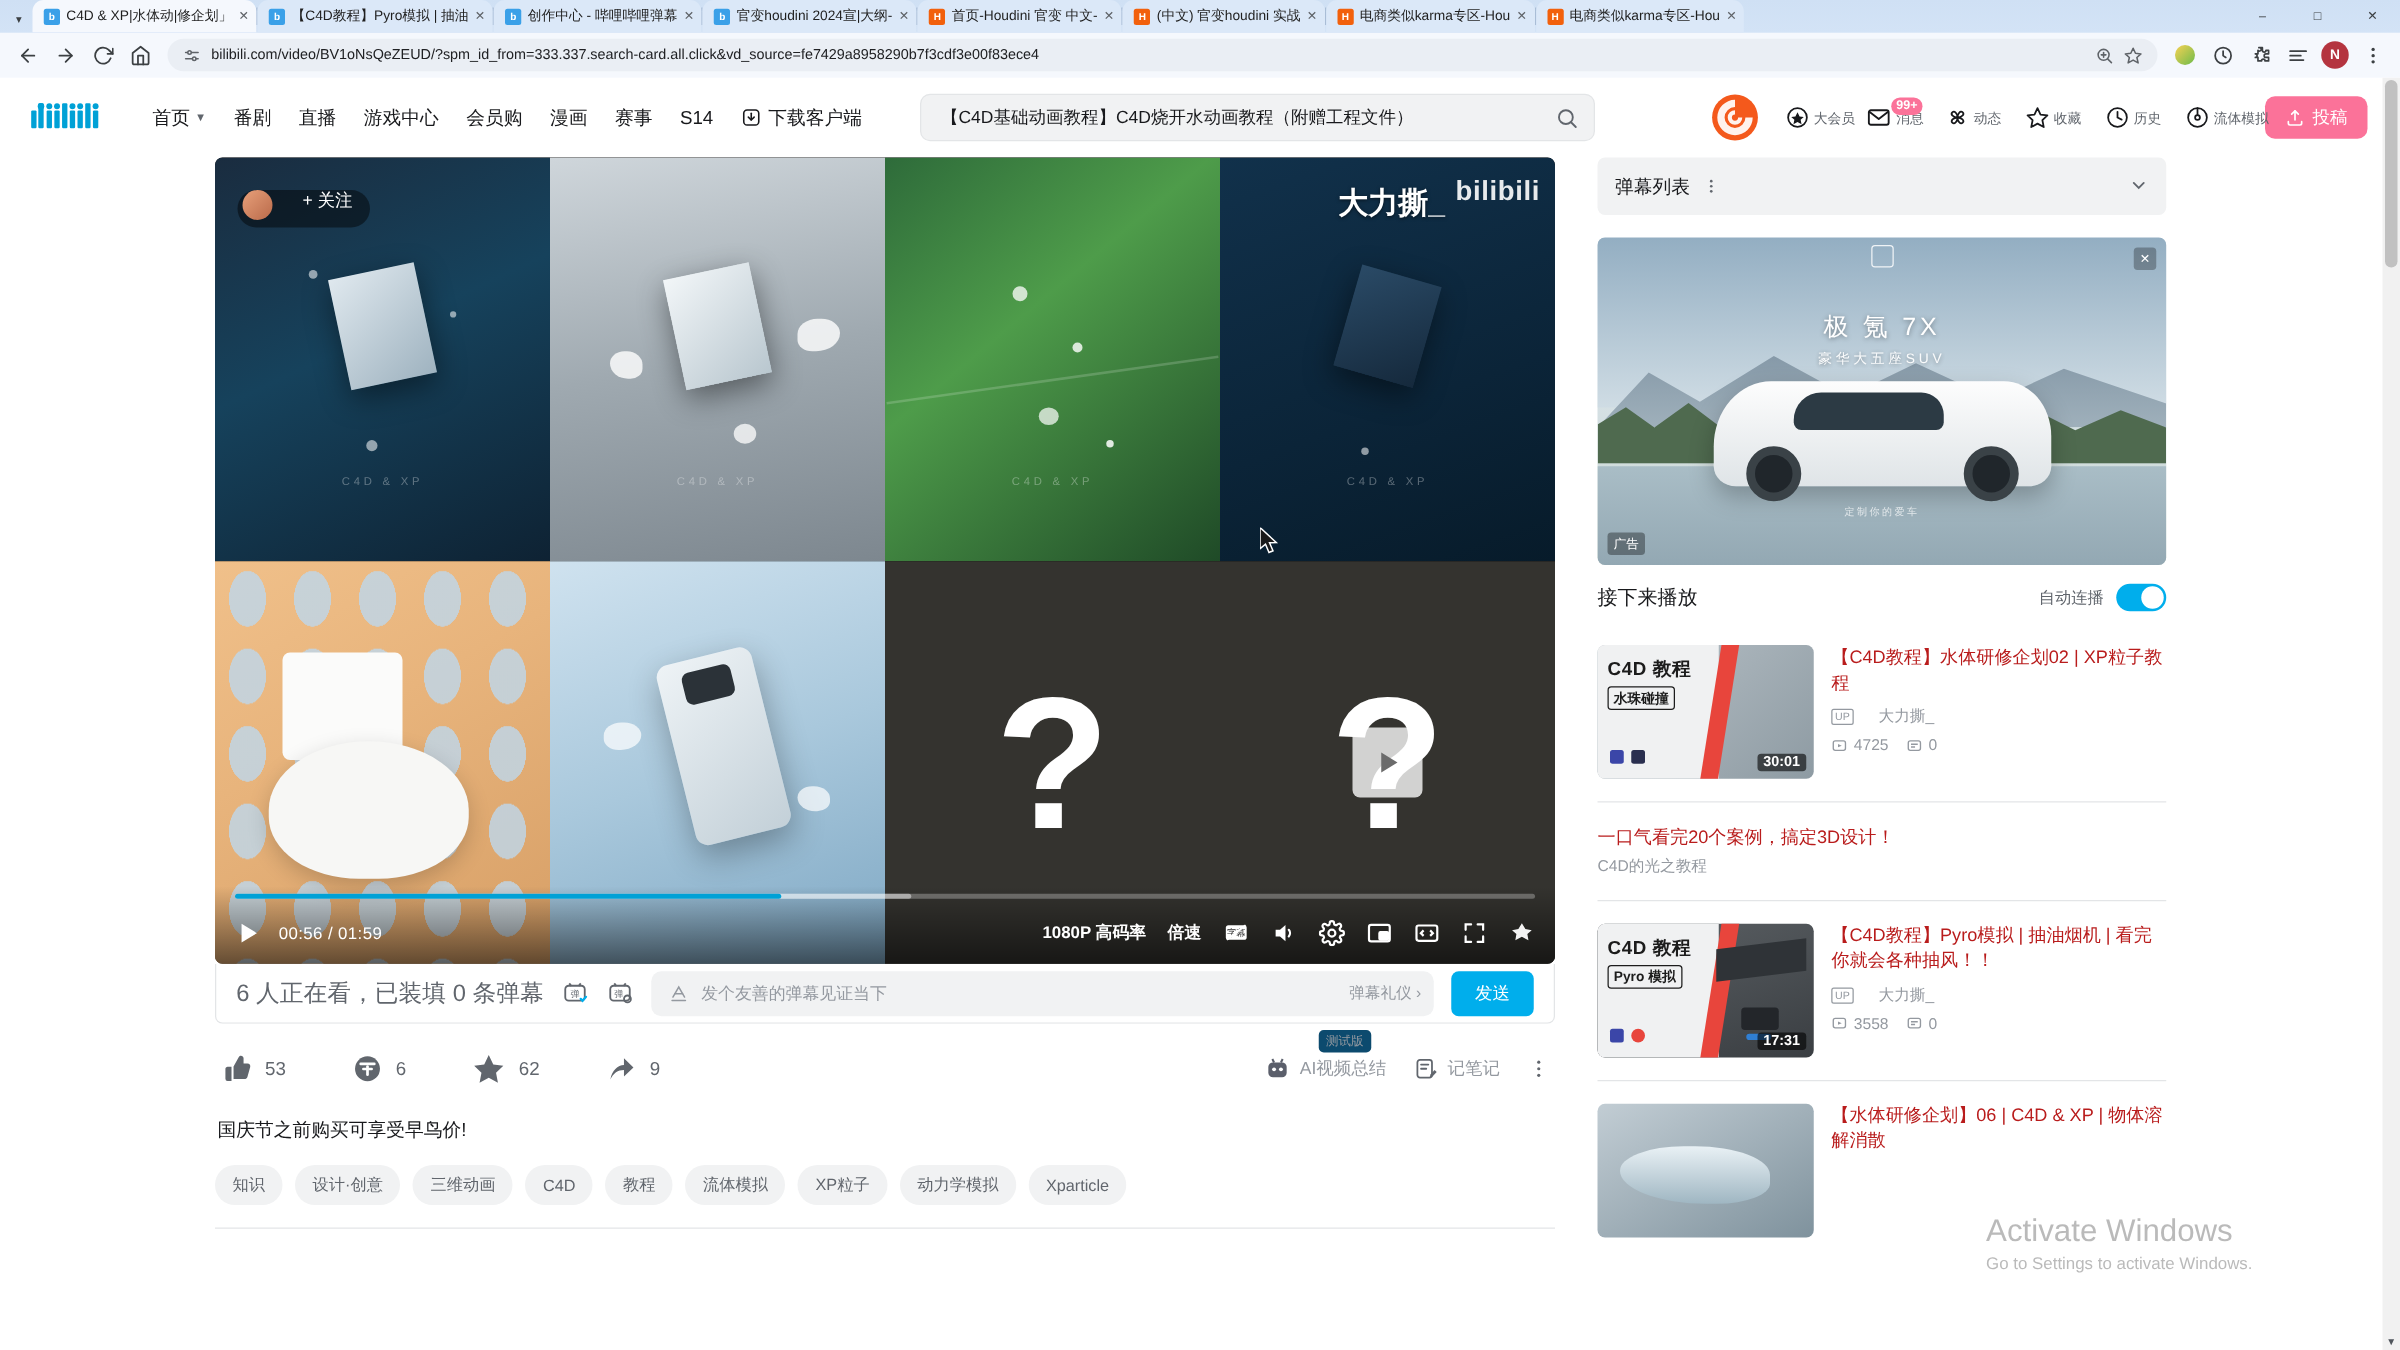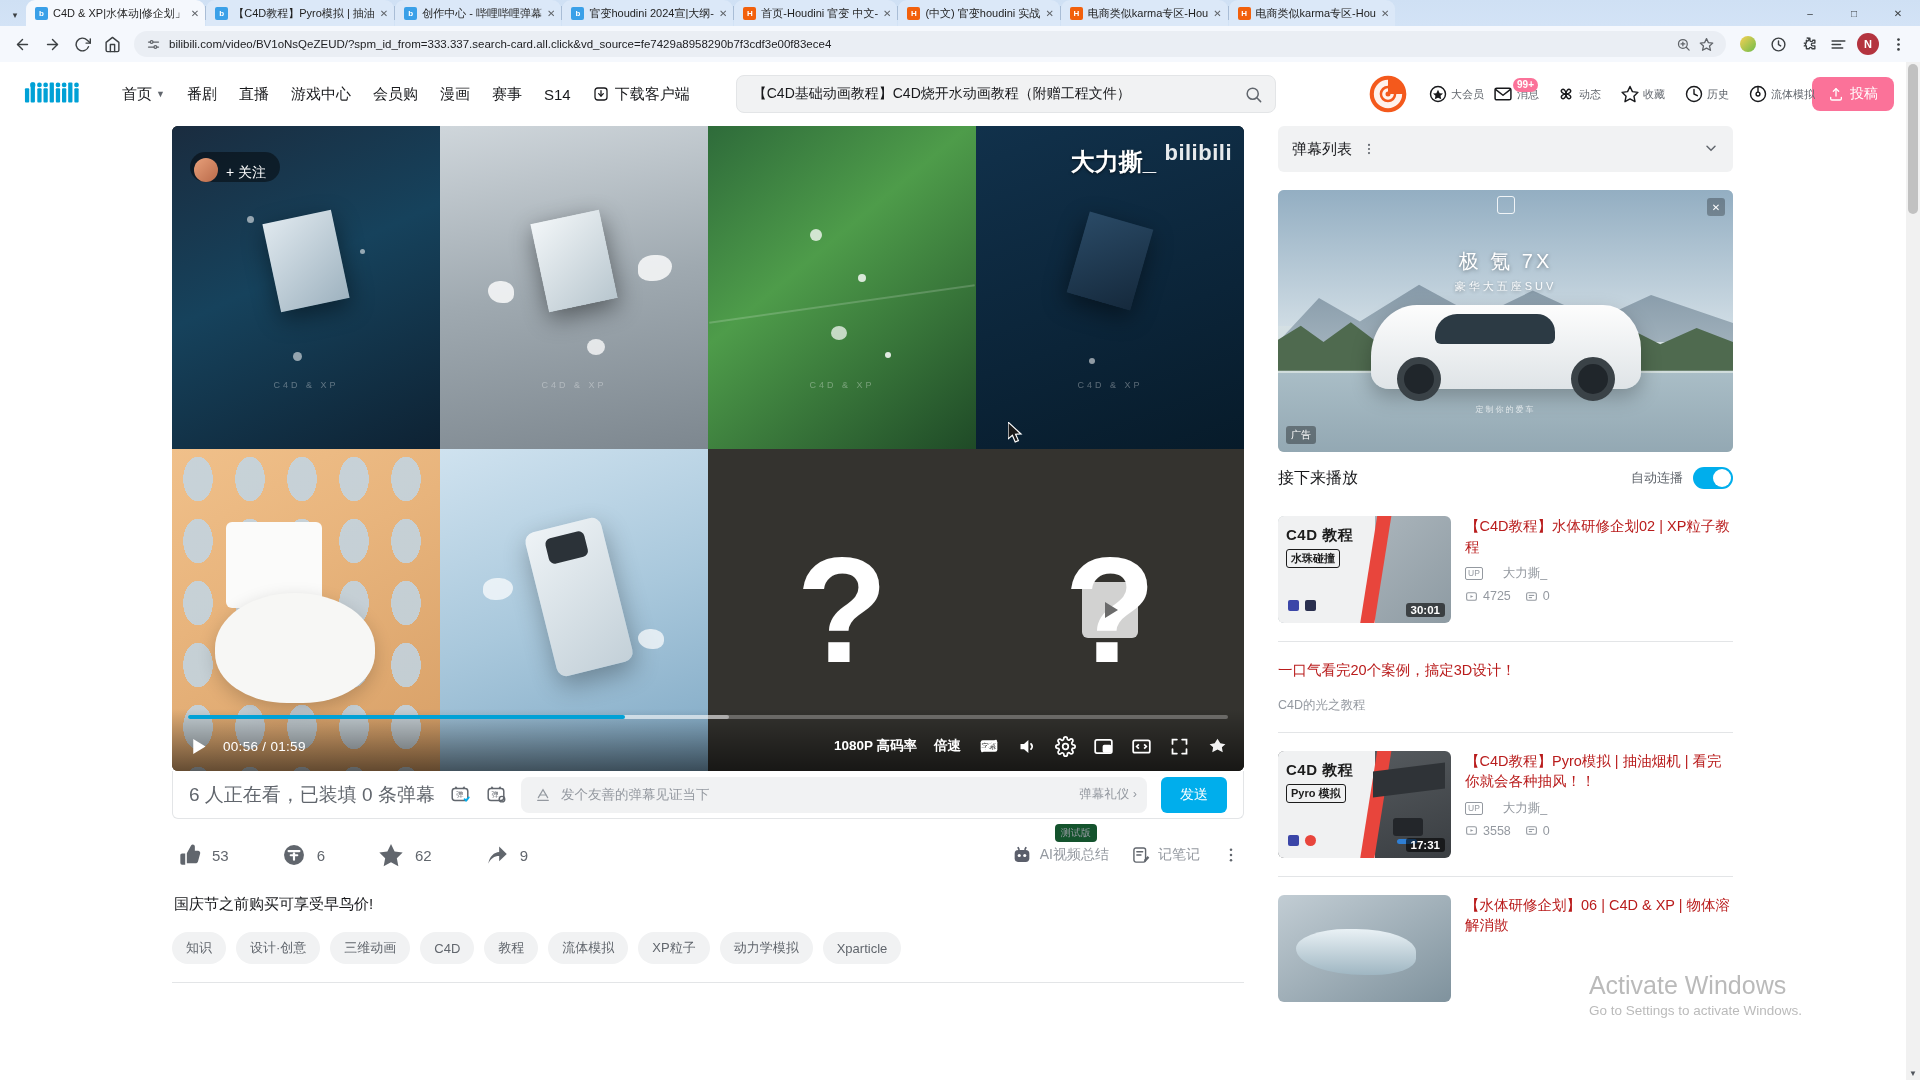--- a/index.html
+++ b/index.html
@@ -156,21 +156,21 @@
   .dm-text { position:absolute; right: 88px; top: 20px; color:#fff; font-size: 24px; font-weight:700; text-shadow:0 1px 3px rgba(0,0,0,.6); }
   .leaf-line { position:absolute; left:0; right:0; top:55%; height:2px; background:rgba(255,255,255,.18); transform:rotate(-8deg);}
   .brand-sub { position:absolute; left:50%; bottom:18%; transform:translateX(-50%); color:rgba(255,255,255,.32); font-size:9px; letter-spacing:3px;}
   .play-overlay-btn {
     position:absolute; left: 50%; top: 50%; transform: translate(-50%,-50%);
     width:56px;height:56px;border-radius:6px;background:rgba(255,255,255,.78);
     display:flex;align-items:center;justify-content:center;
   }
   .follow-pill {
     position: absolute; left: 18px; top: 26px; height: 30px; padding: 0 14px 0 4px;
-    background: rgba(0,0,0,.45); border-radius: 15px; display: flex; align-items: flex-end; gap: 8px;
+    background: rgba(0,0,0,.45); border-radius: 15px; display: flex; align-items: flex-start; gap: 24px;
     color: #fff; font-size: 14px;
   }
   .follow-pill .av { width: 24px; height: 24px; border-radius: 50%; background: linear-gradient(135deg,#e8a07a,#b96a4a); }
   .cursor-arrow { position:absolute; left: 836px; top: 296px; width:0;height:0; }
   .cursor-arrow svg { position:absolute; left:0; top:0; }
 
   .ctrl-bar { position: absolute; left:0; right:0; bottom: 0; height: 62px;
     background: linear-gradient(rgba(0,0,0,0), rgba(0,0,0,.55)); }
   .progress-row { position:absolute; left: 16px; right: 16px; top: 6px; height: 4px; }
   .progress-bg { position:absolute; inset:0; background: rgba(255,255,255,.28); border-radius: 2px; }
@@ -191,21 +191,21 @@
   .dm-input .ph { flex:1 1 auto; font-size: 13.5px; color: #9499a0; }
   .dm-etiquette { font-size: 12.5px; color: #9499a0; white-space:nowrap; }
   .dm-send { width: 66px; height: 36px; background: #00aeec; color:#fff; border-radius: 6px;
     display:flex; align-items:center; justify-content:center; font-size: 14px; }
 
   
   .act-bar { display: flex; align-items: center; height: 72px; padding: 0 4px; gap: 52px; position: relative;}
   .act-item { display:flex; align-items:center; gap: 10px; color:#61666d; font-size: 15px; }
   .act-right { margin-left: auto; display:flex; align-items:center; gap: 22px; position:relative;}
   .act-right .chip { display:flex; align-items:center; gap:7px; color:#9499a0; font-size: 14px; }
-  .beta-badge { position:absolute; top: -20px; left: 44px; background:#14532d; color:#9499a0;
+  .beta-badge { position:absolute; top: -20px; left: 44px; background:#0c4a6e; color:#9499a0;
     font-size: 10px; padding: 2px 6px; border-radius: 4px; }
 
   .video-desc { font-size: 15px; color: #18191c; padding: 4px 2px 18px; }
   .tags { display:flex; align-items:center; gap: 10px; padding-bottom: 18px; flex-wrap: wrap;}
   .tag { height: 32px; padding: 0 14px; border-radius: 16px; background: #f1f2f3; color: #61666d;
     font-size: 13px; display:flex; align-items:center; }
   .divider { height:1px; background:#e3e5e7; }
 
   
   .dm-list-head {
@@ -264,21 +264,21 @@
   .rt-left { position:absolute; left:0; top:0; bottom:0; width: 56%; background:#f0f1f2; }
   .rt-stripe { position:absolute; left: 52%; top:-10%; width: 14px; height: 130%; background:#e8453c; transform: rotate(9deg); }
   .rt-icons { position:absolute; left: 10px; bottom: 12px; display:flex; gap:6px; z-index:3;}
   .rt-icons i { width: 11px; height: 11px; border-radius: 2px; display:block; }
   .rec-info { flex: 1 1 auto; min-width: 0; }
   .rec-title { font-size: 14.5px; color: #b91c1c; line-height: 1.42; max-height: 42px; overflow: hidden; }
   .rec-up { display:flex; align-items:center; gap: 20px; font-size: 12.5px; color: #9499a0; margin-top: 8px; }
   .up-chip { border: 1px solid #9499a0; border-radius: 2px; font-size: 8.5px; padding: 0 2px; line-height: 11px; }
   .rec-stats { display:flex; align-items:center; gap: 14px; font-size: 12.5px; color:#9499a0; margin-top: 7px; }
   .rec-stats span { display:flex; align-items:center; gap: 5px; }
-  .rec-sub { font-size: 12.5px; color:#9499a0; margin-top: 16px; }
+  .rec-sub { font-size: 12.5px; color:#9499a0; margin-top: 4px; }
   .rec-divider { height:1px; background:#e3e5e7; margin: 6px 0; }
 
   
   .win-activate {
     position: absolute; right: 118px; bottom: 62px; color: rgba(130,130,130,.55); text-align: left; pointer-events: none;
   }
   .win-activate .l1 { font-size: 25px; line-height: 1.25; }
   .win-activate .l2 { font-size: 13.5px; margin-top: 2px; }
 
   .icon { display:inline-flex; align-items:center; justify-content:flex-start; }

